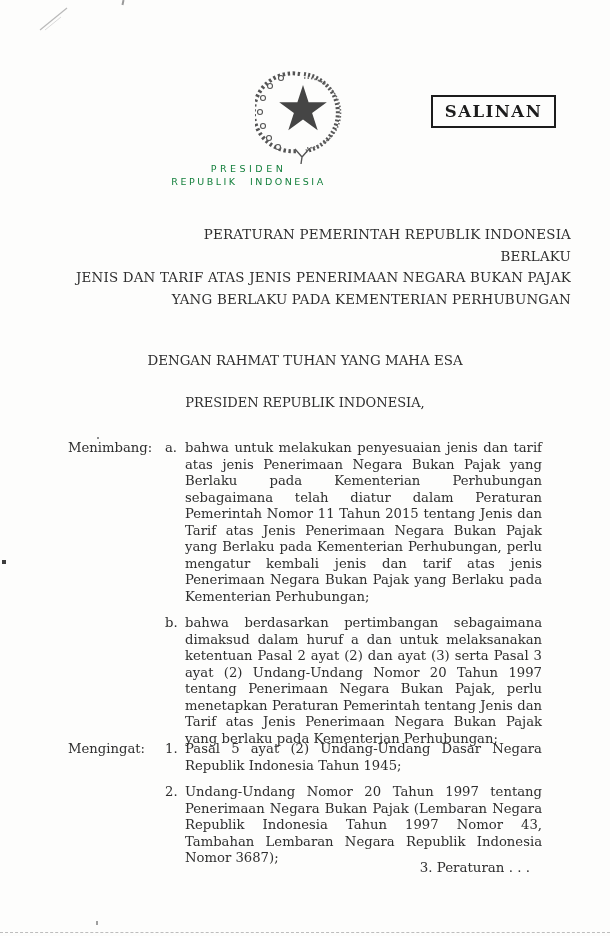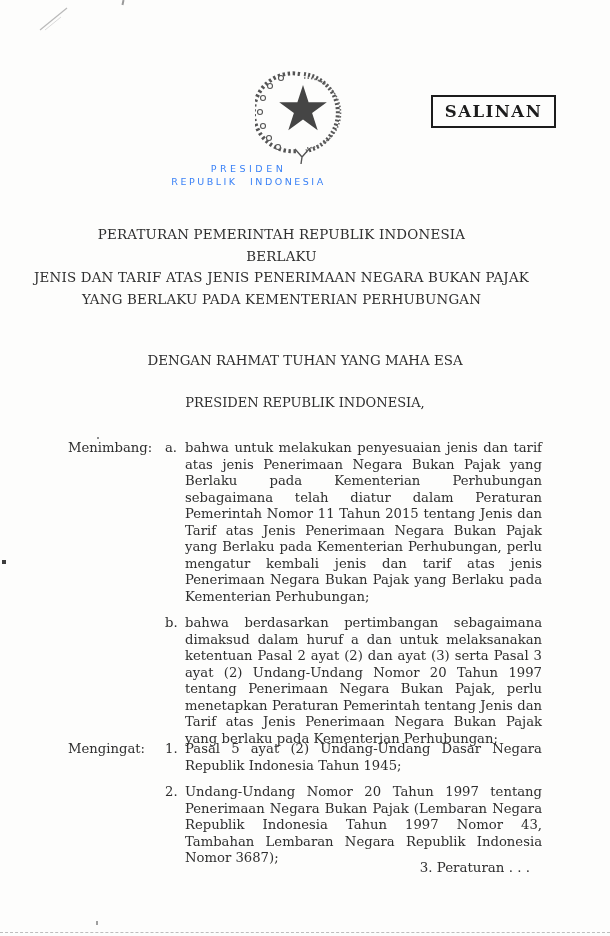--- a/index.html
+++ b/index.html
@@ -12,32 +12,32 @@
   .pencil-mark { position:absolute; left:0; top:0; }
   .tick-top { position:absolute; left:122px; top:0; width:2px; height:5px; background:#9a9a9a; transform:rotate(12deg); }
   .margin-dot { position:absolute; left:2px; top:560px; width:4px; height:4px; background:#3d3d3d; }
   .stray-dot { position:absolute; left:97px; top:437px; width:2px; height:2px; background:#8f8f8f; }
   .bottom-scan-line { position:absolute; left:0; bottom:3px; width:100%; border-top:1px dashed #b3b3b3; opacity:.85; }
   .tick-bottom { position:absolute; left:96px; bottom:11px; width:2px; height:4px; background:#9f9f9f; }
 
   
   .emblem { position:absolute; left:255px; top:70px; }
   .letterhead { position:absolute; top:163px; left:0; width:497px; text-align:center;
-    font-family:"DejaVu Sans", sans-serif; color:#3b82f6; }
+    font-family:"DejaVu Sans", sans-serif; color:#15803d; }
   .letterhead .l1 { font-size:9.5px; letter-spacing:3.5px; }
   .letterhead .l2 { font-size:9.5px; letter-spacing:2.5px; word-spacing:7px; margin-top:2px; }
 
   .salinan {
     position:absolute; left:431px; top:95px; width:121px; height:29px;
     border:2.5px solid #1c1c1c; display:flex; align-items:center; justify-content:center;
     font-weight:bold; font-size:16.5px; letter-spacing:1.5px; color:#1c1c1c;
   }
 
   
-  .title-block { position:absolute; top:224px; left:2px; width:559px; text-align:center;
+  .title-block { position:absolute; top:224px; left:12px; width:559px; text-align:right;
     font-size:13.4px; line-height:21.6px; letter-spacing:0.2px; }
   .invocation { position:absolute; top:353px; left:0; width:610px; text-align:center; font-size:13.4px; }
   .authority  { position:absolute; top:395px; left:0; width:610px; text-align:center; font-size:13px; }
 
   
   .section { position:absolute; left:68px; width:474px; display:flex; font-size:13.2px; }
   .section.menimbang { top:440px; }
   .section.mengingat { top:741px; }
   .sec-label { width:97px; flex:none; line-height:16.5px; }
   .sec-items { flex:1; }

